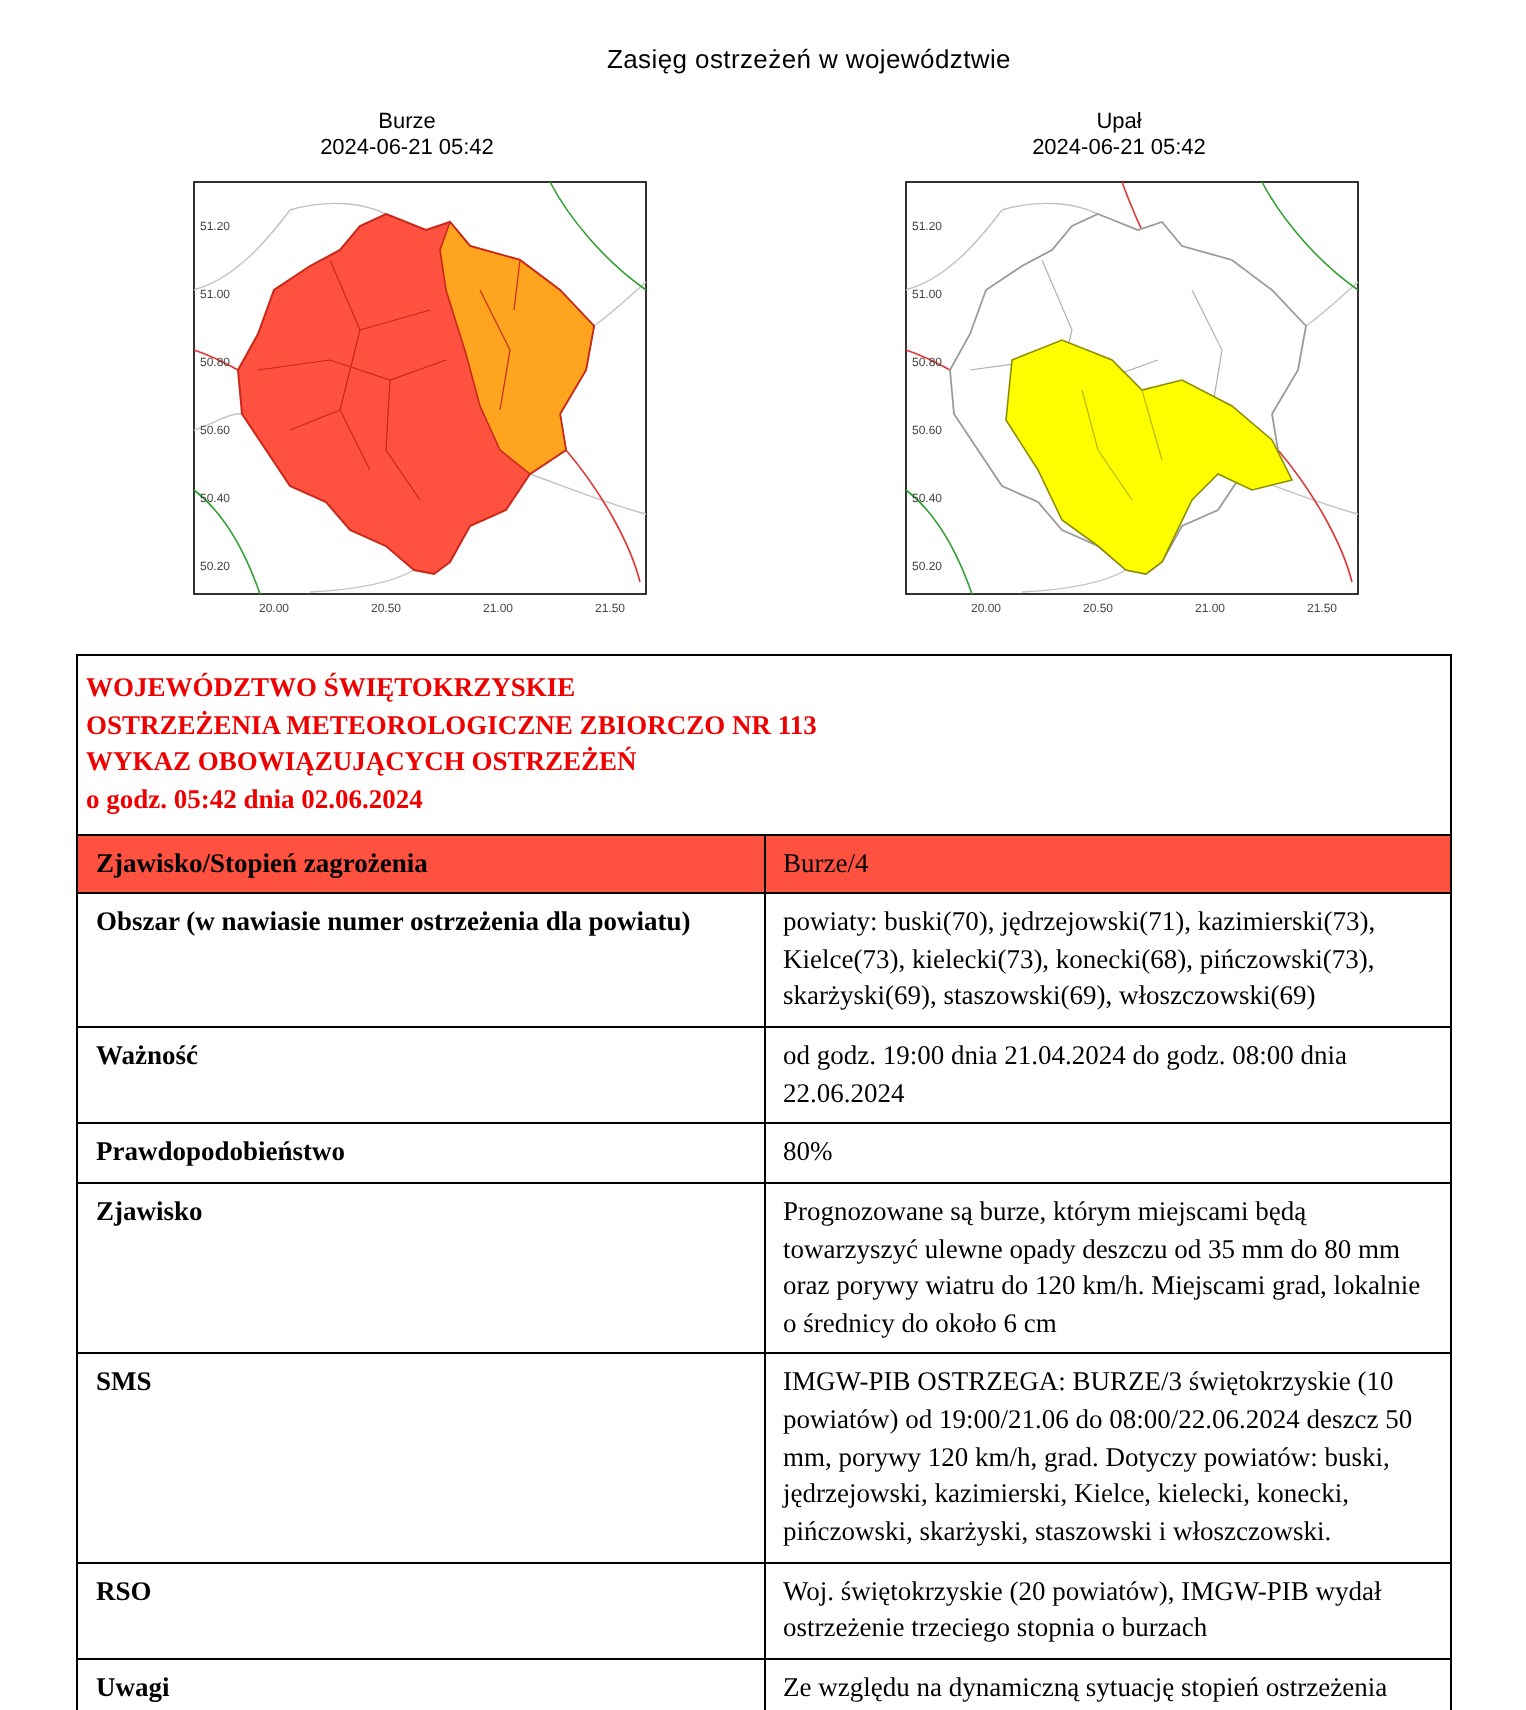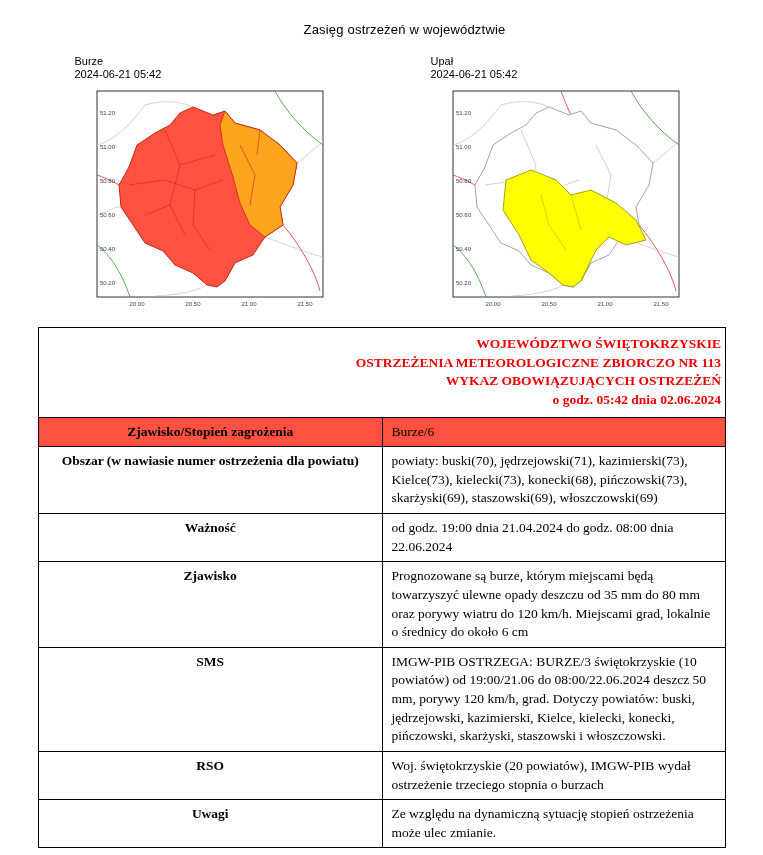--- a/index.html
+++ b/index.html
@@ -20,20 +20,21 @@
     padding-left: 46px;
   }
   .maps-row {
     display: flex;
     justify-content: center;
     gap: 98px;
     margin-top: 18px;
   }
   .map-col { width: 258px; }
   .map-title, .map-timestamp {
+    text-align: center;
     font-family: "Liberation Sans", sans-serif;
     font-size: 11px;
     line-height: 13px;
   }
   .map-svg { display: block; margin-top: 4px; }
   .tick {
     font-family: "Liberation Sans", sans-serif;
     font-size: 6px;
     fill: #444;
   }
@@ -44,28 +45,28 @@
     table-layout: fixed;
   }
   .warnings-table td {
     border: 1px solid #000;
     vertical-align: top;
     font-size: 13.5px;
     line-height: 1.38;
     padding: 5px 9px;
   }
   .table-header-cell {
-    text-align: right;
+    text-align: left;
     font-weight: bold;
     font-size: 15.5px;
     line-height: 22px;
     color: var(--header-text, #ee0000);
     padding: 7px 4px !important;
   }
-  .label-cell { width: 190px; font-weight: bold; text-align: center; }
+  .label-cell { width: 190px; font-weight: bold; }
   tr.variant-red td { background: var(--alert-red, #ff5140); }
 </style>
 </head>
 <body>
 
 <div class="page-title">Zasięg ostrzeżeń w województwie</div>
 
 <div class="maps-row">
 
   <div class="map-col">
@@ -164,31 +165,35 @@
     <tr>
       <td class="table-header-cell" colspan="2">
           <div>WOJEWÓDZTWO ŚWIĘTOKRZYSKIE</div>
           <div>OSTRZEŻENIA METEOROLOGICZNE  ZBIORCZO  NR 113</div>
           <div>WYKAZ  OBOWIĄZUJĄCYCH OSTRZEŻEŃ</div>
           <div>o godz. 05:42 dnia 02.06.2024</div>
         </td>
     </tr>
   <tr class="variant-red">
         <td class="label-cell">Zjawisko/Stopień zagrożenia</td>
-        <td class="value-cell">Burze/6</td>
+        <td class="value-cell">Burze/4</td>
       </tr>
       <tr>
         <td class="label-cell">Obszar (w nawiasie numer ostrzeżenia dla powiatu)</td>
         <td class="value-cell">powiaty: buski(70), jędrzejowski(71), kazimierski(73), Kielce(73), kielecki(73), konecki(68), pińczowski(73), skarżyski(69), staszowski(69), włoszczowski(69)</td>
       </tr>
       <tr>
         <td class="label-cell">Ważność</td>
         <td class="value-cell">od godz. 19:00 dnia 21.04.2024 do godz. 08:00 dnia 22.06.2024</td>
       </tr>
       <tr>
+        <td class="label-cell">Prawdopodobieństwo</td>
+        <td class="value-cell">80%</td>
+      </tr>
+      <tr>
         <td class="label-cell">Zjawisko</td>
         <td class="value-cell">Prognozowane są burze, którym miejscami będą towarzyszyć  ulewne opady deszczu od 35 mm do 80 mm oraz porywy wiatru do 120 km/h. Miejscami grad, lokalnie o średnicy  do około 6 cm</td>
       </tr>
       <tr>
         <td class="label-cell">SMS</td>
         <td class="value-cell">IMGW-PIB OSTRZEGA: BURZE/3 świętokrzyskie  (10 powiatów) od 19:00/21.06 do 08:00/22.06.2024 deszcz 50 mm, porywy 120 km/h, grad. Dotyczy powiatów: buski, jędrzejowski, kazimierski, Kielce, kielecki, konecki, pińczowski, skarżyski, staszowski i włoszczowski.</td>
       </tr>
       <tr>
         <td class="label-cell">RSO</td>
         <td class="value-cell">Woj. świętokrzyskie  (20 powiatów), IMGW-PIB wydał ostrzeżenie trzeciego stopnia o burzach</td>

